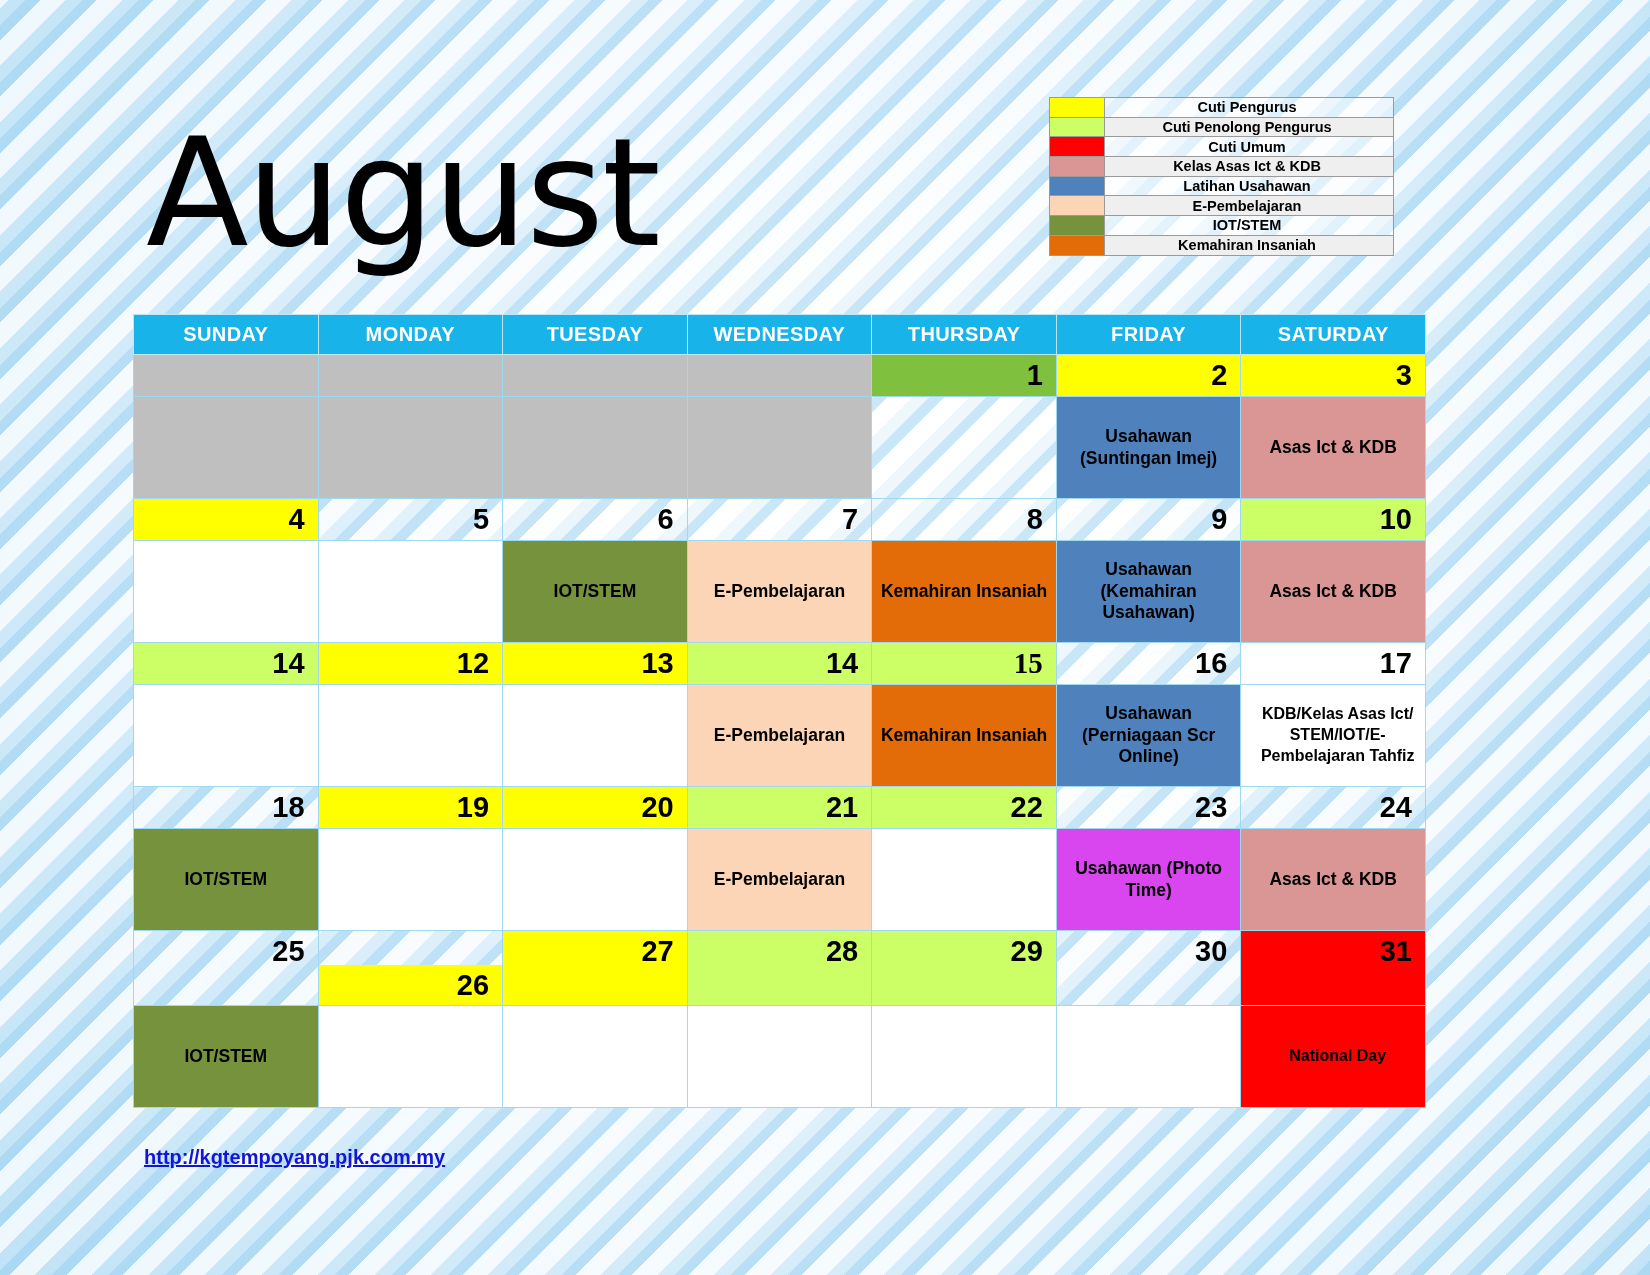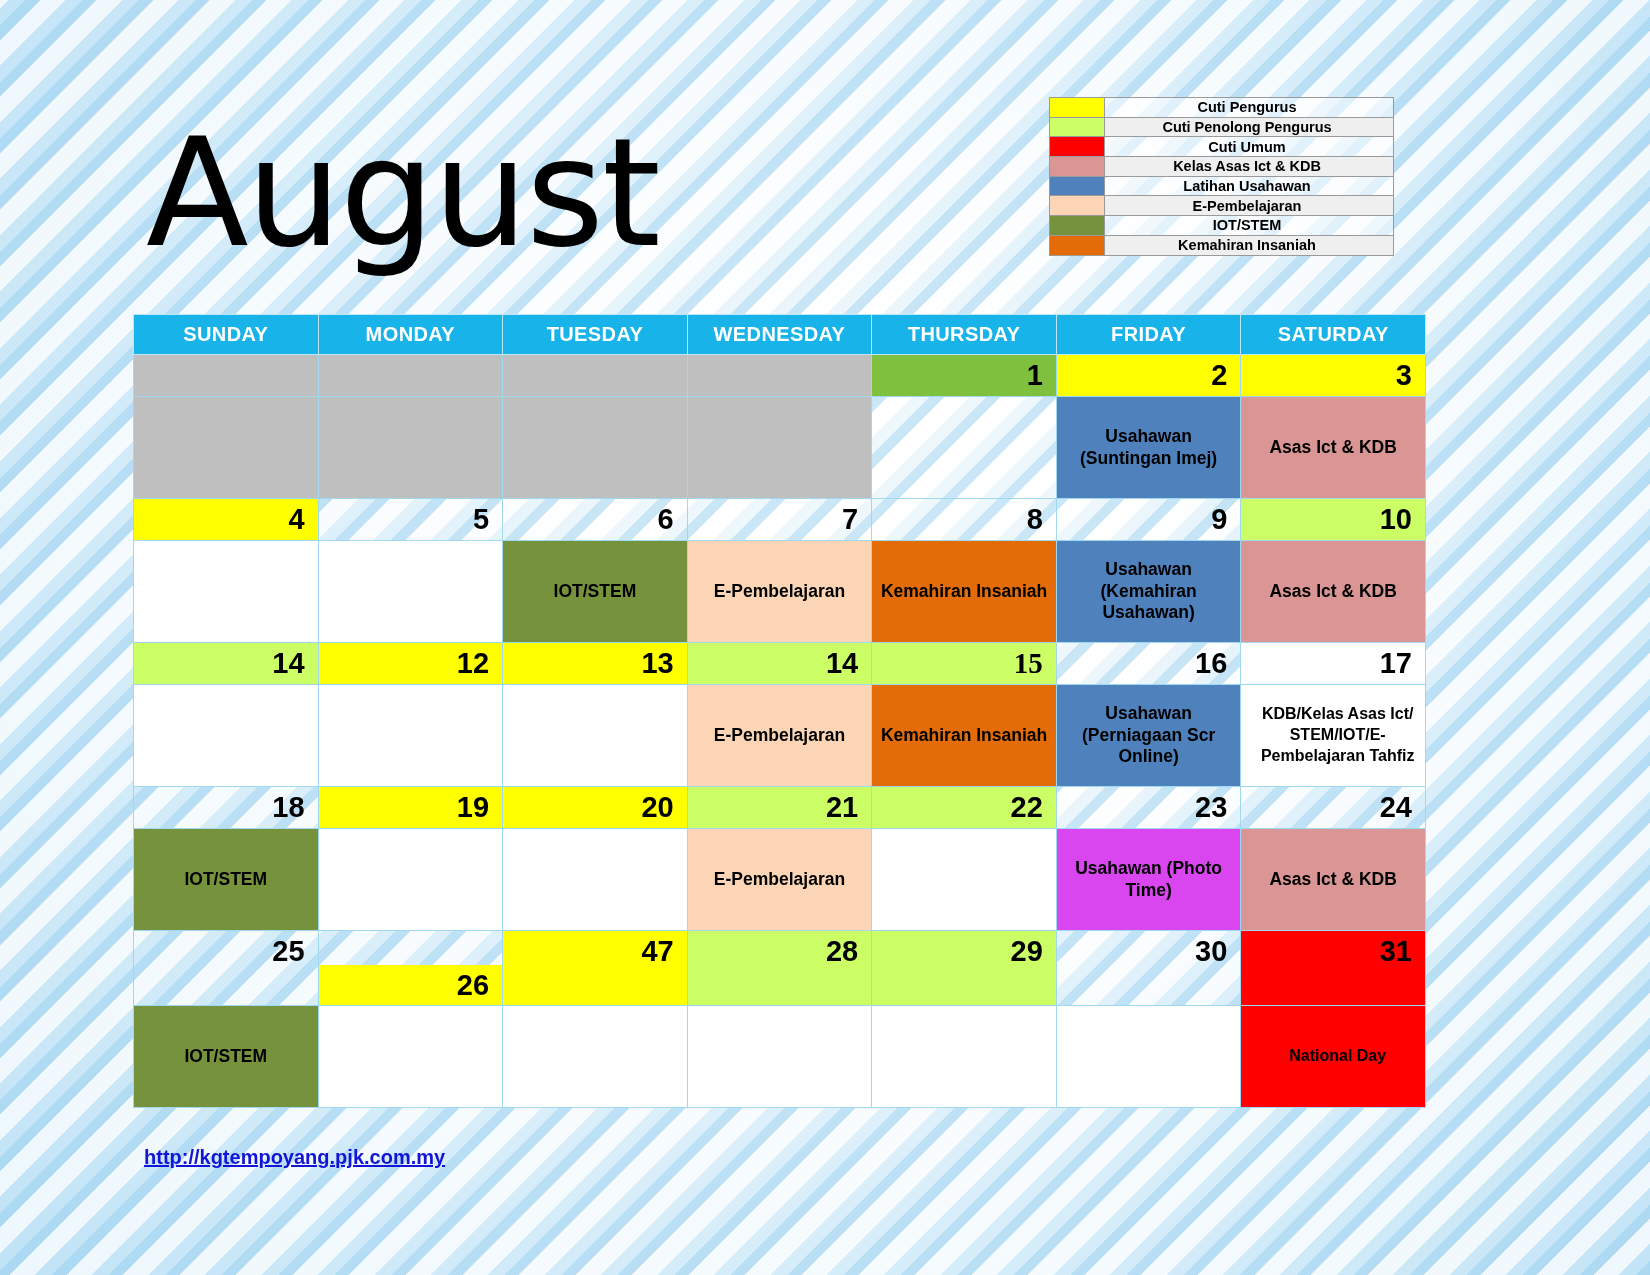--- a/index.html
+++ b/index.html
@@ -326,21 +326,21 @@
           </td>
         </tr>
         <tr class="numrow">
           <td>
             <div class="num" style="background: transparent;">25</div>
           </td>
           <td>
             <div class="num" style="background: rgb(255, 255, 0); margin-top: 34px;">26</div>
           </td>
           <td>
-            <div class="num" style="background: rgb(255, 255, 0);">47</div>
+            <div class="num" style="background: rgb(255, 255, 0);">27</div>
           </td>
           <td>
             <div class="num" style="background: rgb(204, 255, 102);">28</div>
           </td>
           <td>
             <div class="num" style="background: rgb(204, 255, 102);">29</div>
           </td>
           <td>
             <div class="num" style="background: transparent;">30</div>
           </td>

